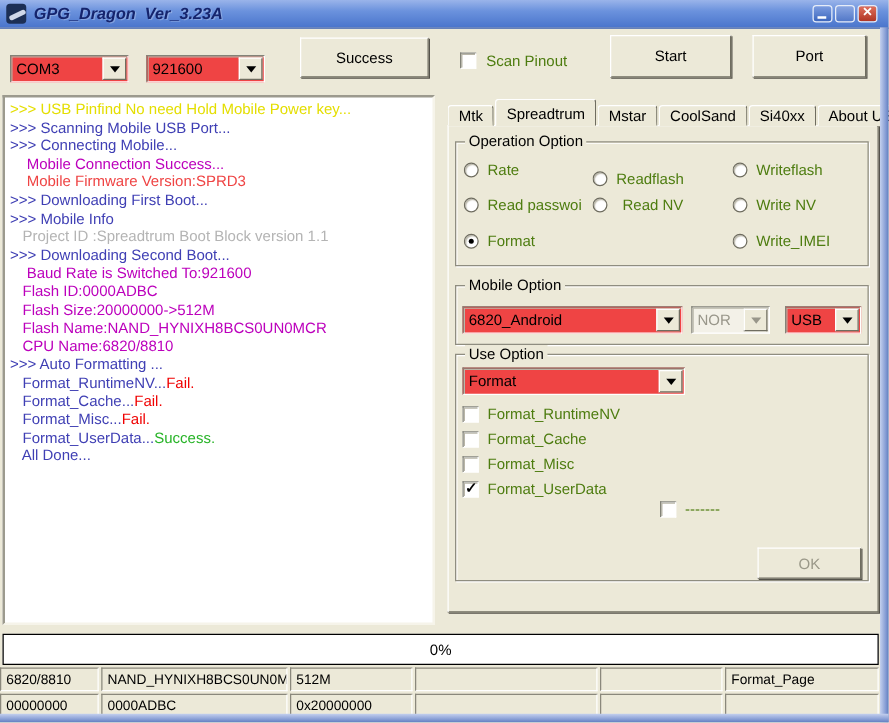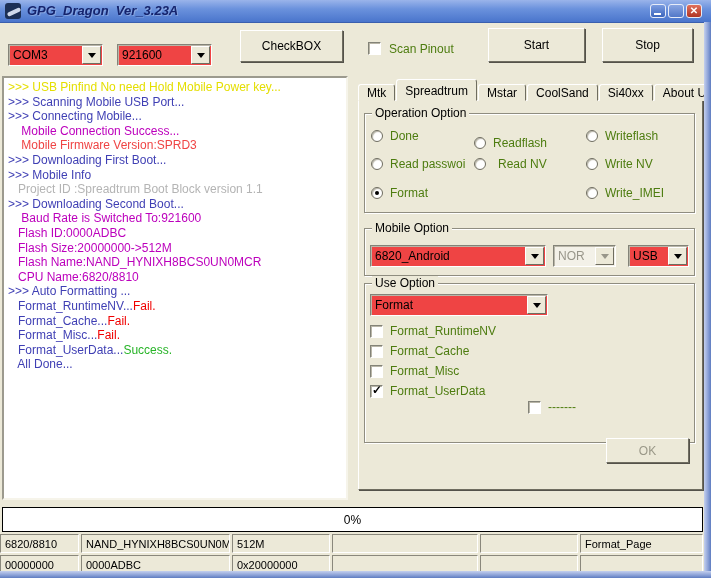--- a/index.html
+++ b/index.html
@@ -92,25 +92,25 @@
   <span class="drop">
       <span class="tri"></span>
     </span>
 </div>
 <div class="abs sunken combo" style="left:117px;top:44px;width:95px;height:22px;">
   <span class="val">921600</span>
   <span class="drop">
       <span class="tri"></span>
     </span>
 </div>
-<div class="abs button3d" style="left:240px;top:30px;width:103px;height:32px;">CheckBOX</div>
+<div class="abs button3d" style="left:240px;top:30px;width:103px;height:32px;">Success</div>
 <div class="abs cb" style="left:368px;top:42px;"></div>
 <div class="abs lbl" style="left:389px;top:42px;">Scan Pinout</div>
 <div class="abs button3d" style="left:488px;top:28px;width:97px;height:34px;">Start</div>
-<div class="abs button3d" style="left:602px;top:28px;width:91px;height:34px;">Stop</div>
+<div class="abs button3d" style="left:602px;top:28px;width:91px;height:34px;">Port</div>
 
 <div id="log" class="abs">
     <div class="log-line"><span style="color: rgb(228, 222, 0);">&gt;&gt;&gt; USB Pinfind No need Hold Mobile Power key...</span></div>
     <div class="log-line"><span style="color: rgb(63, 63, 180);">&gt;&gt;&gt; Scanning Mobile USB Port...</span></div>
     <div class="log-line"><span style="color: rgb(63, 63, 180);">&gt;&gt;&gt; Connecting Mobile...</span></div>
     <div class="log-line"><span style="color: rgb(188, 0, 188);">    Mobile Connection Success...</span></div>
     <div class="log-line"><span style="color: #ef4444;">    Mobile Firmware Version:SPRD3</span></div>
     <div class="log-line"><span style="color: rgb(63, 63, 180);">&gt;&gt;&gt; Downloading First Boot...</span></div>
     <div class="log-line"><span style="color: rgb(63, 63, 180);">&gt;&gt;&gt; Mobile Info</span></div>
     <div class="log-line"><span style="color: rgb(180, 180, 180);">   Project ID :Spreadtrum Boot Block version 1.1</span></div>
@@ -137,21 +137,21 @@
     <div class="tab">Si40xx</div>
     <div class="tab">About US</div>
   </div>
 
 <div class="abs groupbox" style="left:364px;top:113px;width:331px;height:100px;">
   <span class="legend">Operation Option</span>
 </div>
 <div id="op-grid" class="abs">
     <div class="radio-item" style="grid-area: 1 / 1;">
       <span class="radio"></span>
-      <span class="lbl">Done</span>
+      <span class="lbl">Rate</span>
     </div>
     <div class="radio-item" style="grid-area: 1 / 2; margin-top: 13px;">
       <span class="radio"></span>
       <span class="lbl">Readflash</span>
     </div>
     <div class="radio-item" style="grid-area: 1 / 3;">
       <span class="radio"></span>
       <span class="lbl">Writeflash</span>
     </div>
     <div class="radio-item" style="grid-area: 2 / 1;">
@@ -191,21 +191,21 @@
       <span class="tri"></span>
     </span>
 </div>
 <div class="abs sunken combo" style="left:628px;top:245px;width:61px;height:22px;">
   <span class="val">USB</span>
   <span class="drop">
       <span class="tri"></span>
     </span>
 </div>
 
-<div class="abs groupbox" style="left:364px;top:283px;width:331px;height:160px;">
+<div class="abs groupbox" style="left:364px;top:283px;width:331px;height:182px;">
   <span class="legend">Use Option</span>
 </div>
 <div class="abs sunken combo" style="left:370px;top:294px;width:178px;height:22px;">
   <span class="val">Format</span>
   <span class="drop">
       <span class="tri"></span>
     </span>
 </div>
 <div id="use-checks">
     <div class="cb-item" style="left: 370px; top: 324px;">

